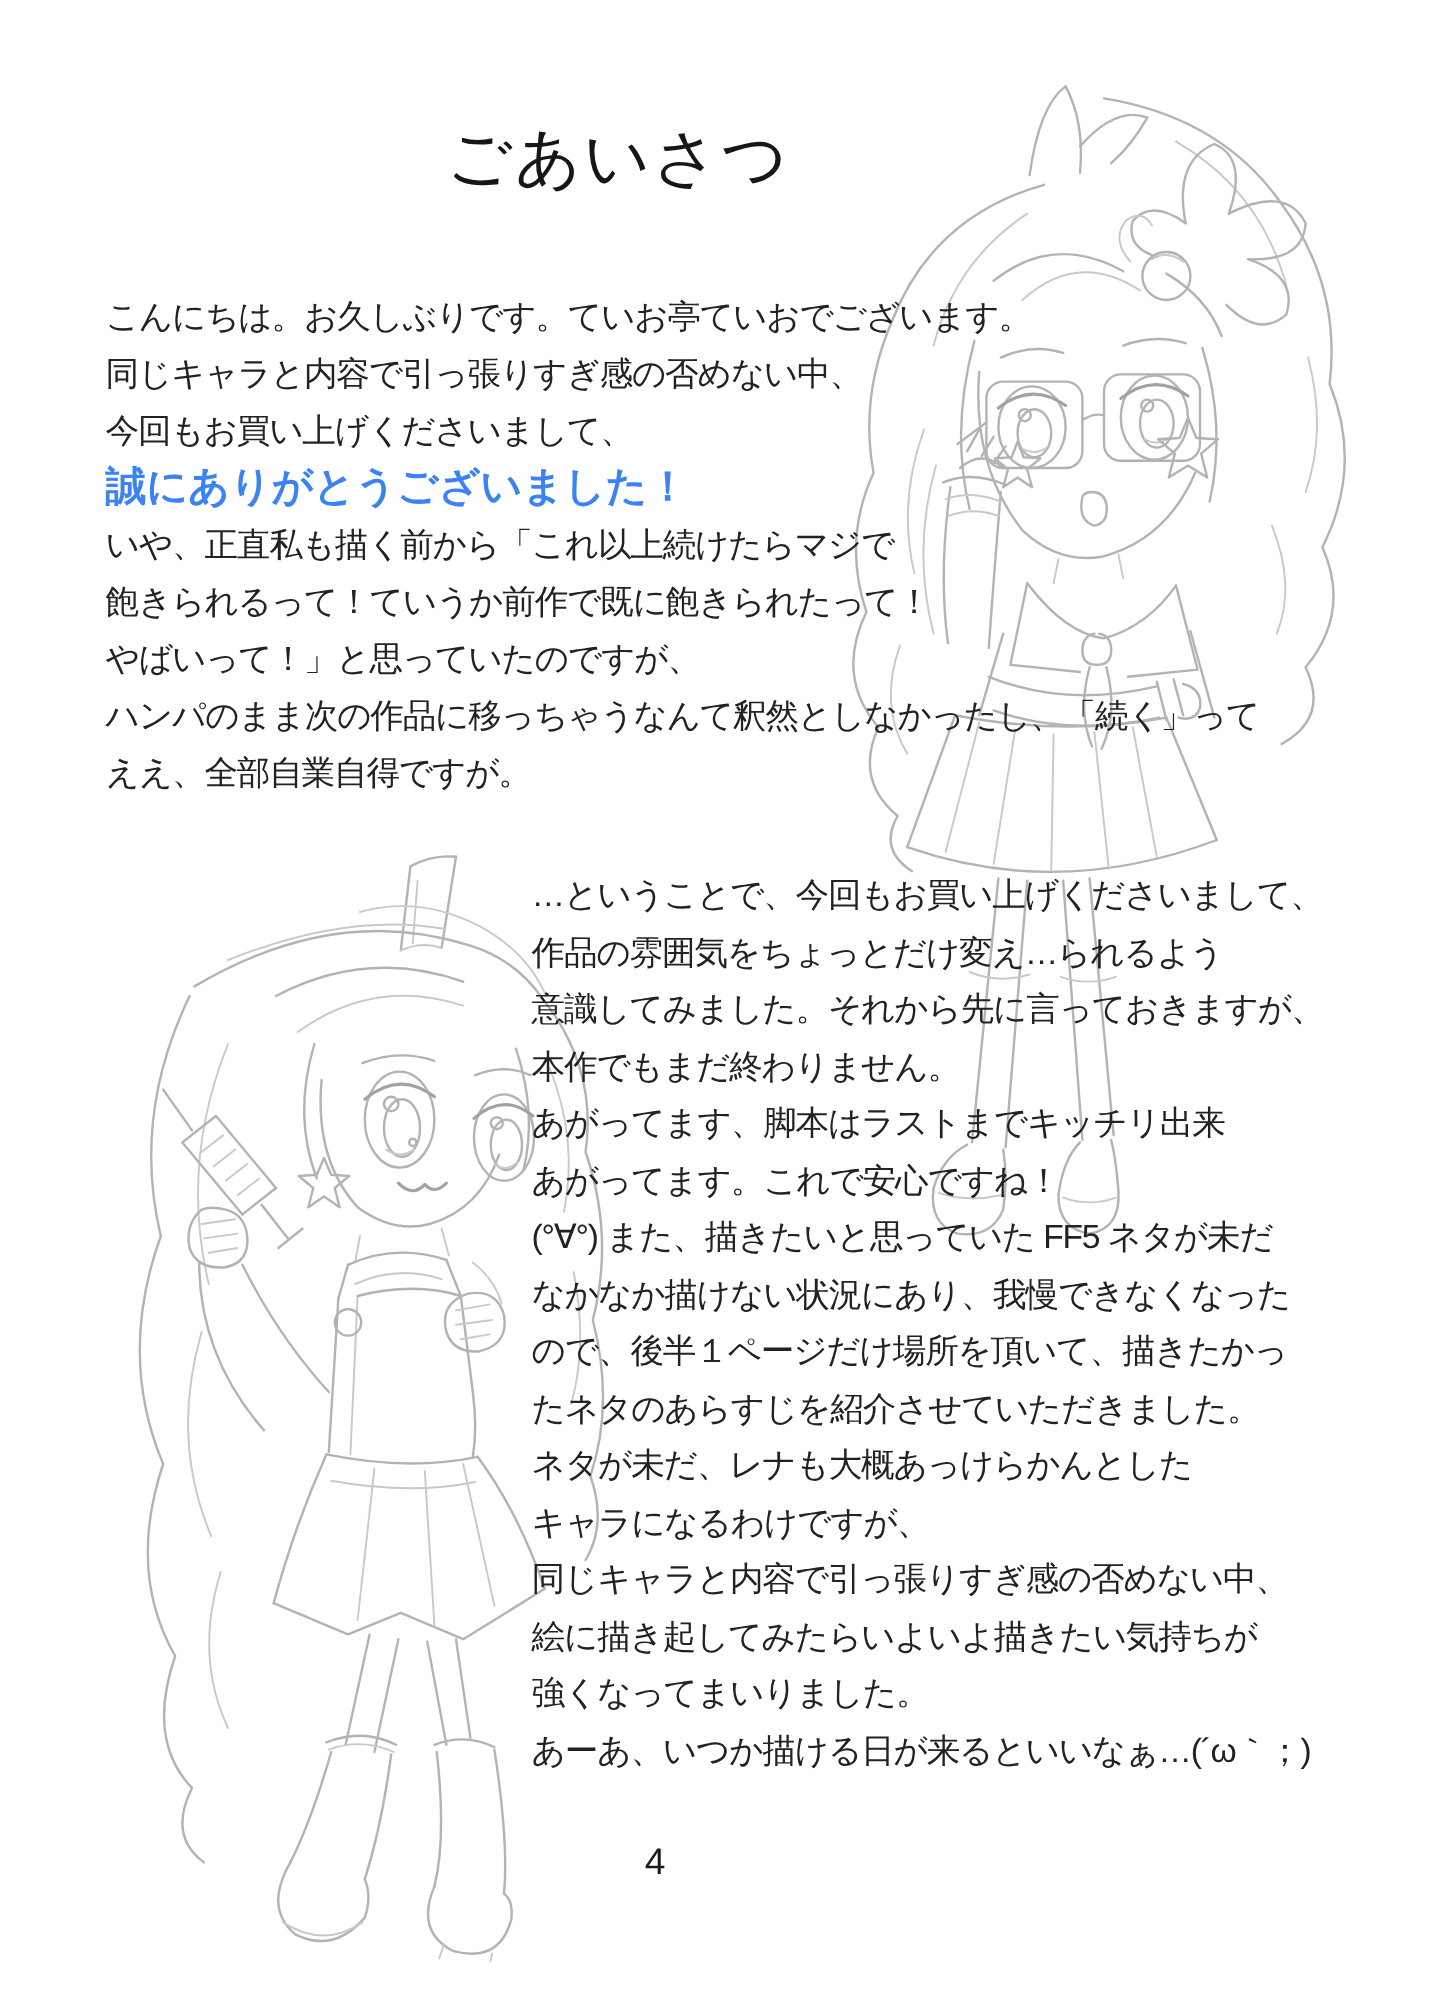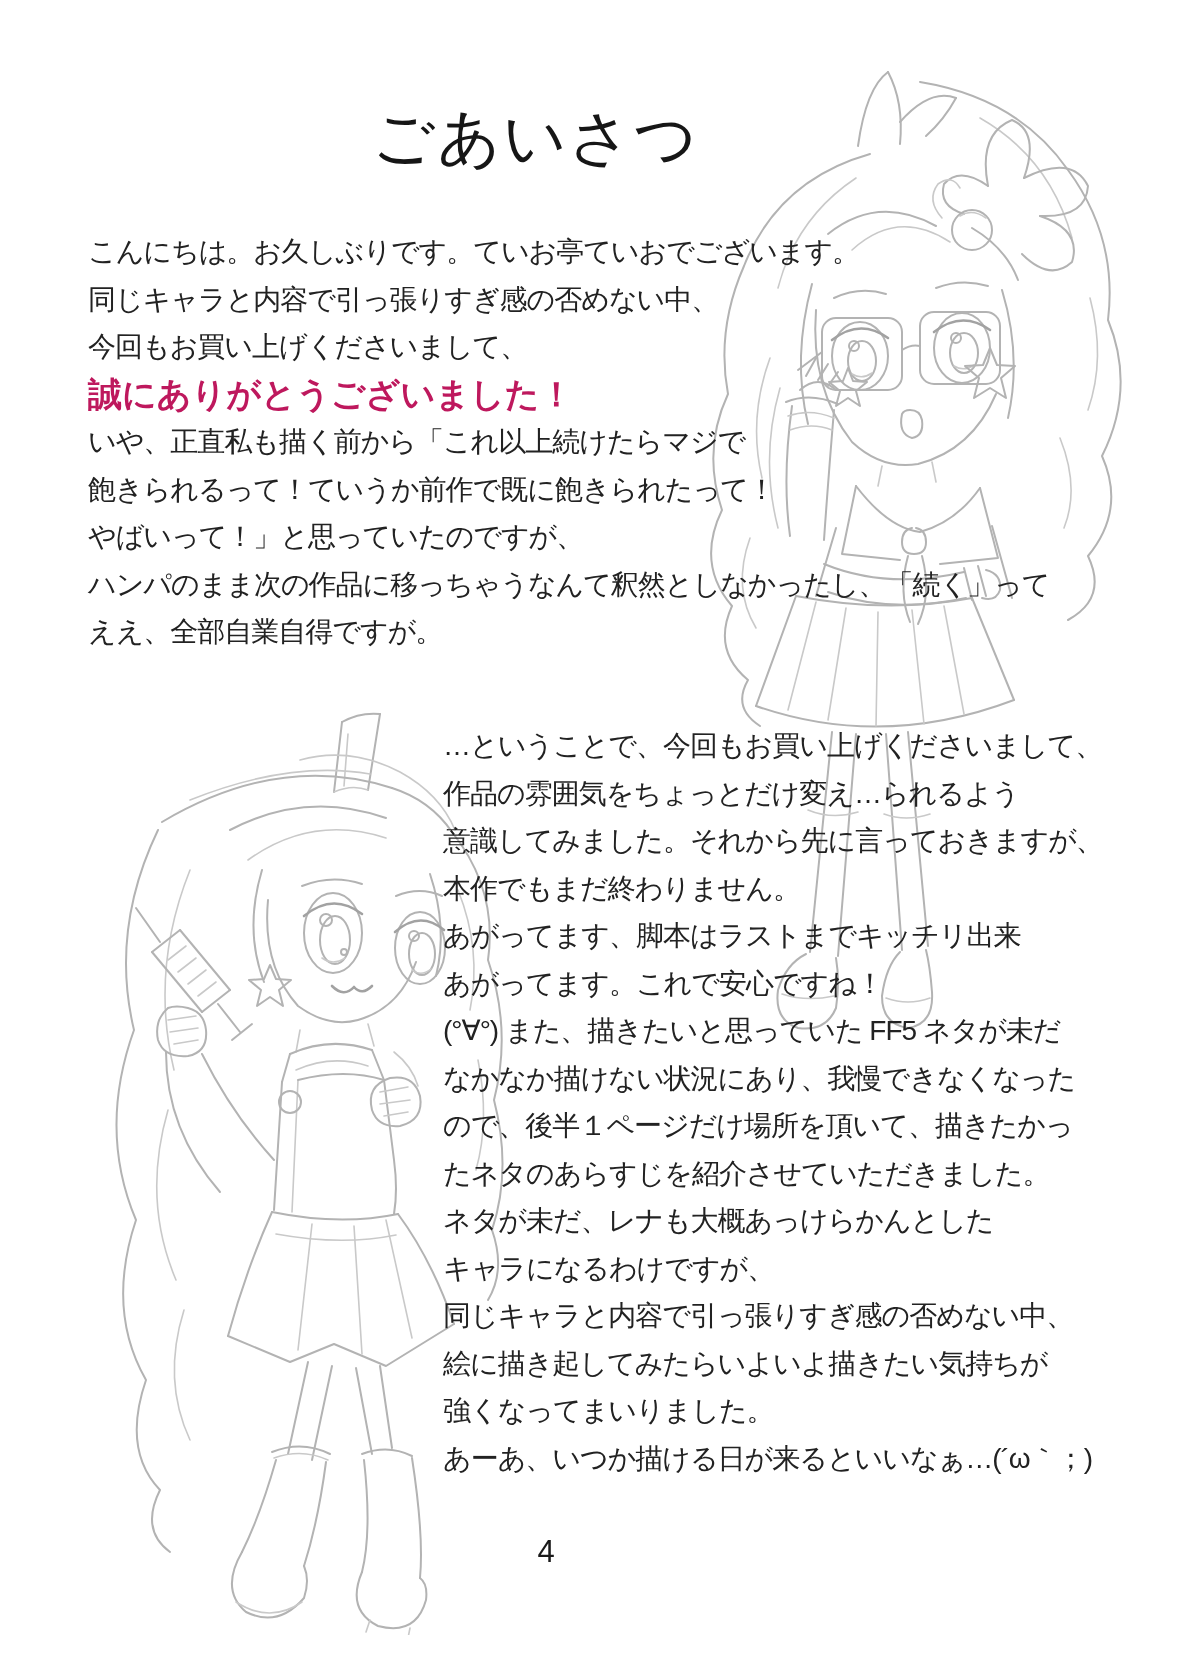--- a/index.html
+++ b/index.html
@@ -13,32 +13,32 @@
   }
   .sketch{position:absolute;z-index:1;}
   .sketch path,.sketch rect,.sketch circle,.sketch ellipse{
     fill:none;stroke:#b3b3b3;stroke-width:2;
     stroke-linecap:round;stroke-linejoin:round;
   }
   .sketch .soft{stroke:#c9c9c9;stroke-width:1.6;}
   .sketch .dark{stroke:#a2a2a2;stroke-width:2.6;}
   .title{
     position:absolute;left:372px;top:96px;z-index:2;
-    font-size:62px;letter-spacing:2px;color:#161616;
+    font-size:54px;letter-spacing:2px;color:#161616;
     white-space:nowrap;
   }
   .textblock{position:absolute;z-index:2;}
   .textblock .line{
     font-size:28px;line-height:47.5px;height:47.5px;
     letter-spacing:-1px;white-space:nowrap;color:#222;
   }
-  .greeting{left:88px;top:228px;}
+  .greeting{left:88px;top:240px;}
   .bodytext{left:443px;top:722px;}
   .line.emphasis{
-    font-size:34px;font-weight:700;color:#be185d;letter-spacing:0;
+    font-size:34px;font-weight:700;color:#3b82f6;letter-spacing:0;
   }
   .pagenum{
     position:absolute;left:516px;top:1534px;width:60px;z-index:2;
     font-size:31px;text-align:center;color:#1a1a1a;
   }
 </style>
 </head>
 <body>
 
 <div class="page">

